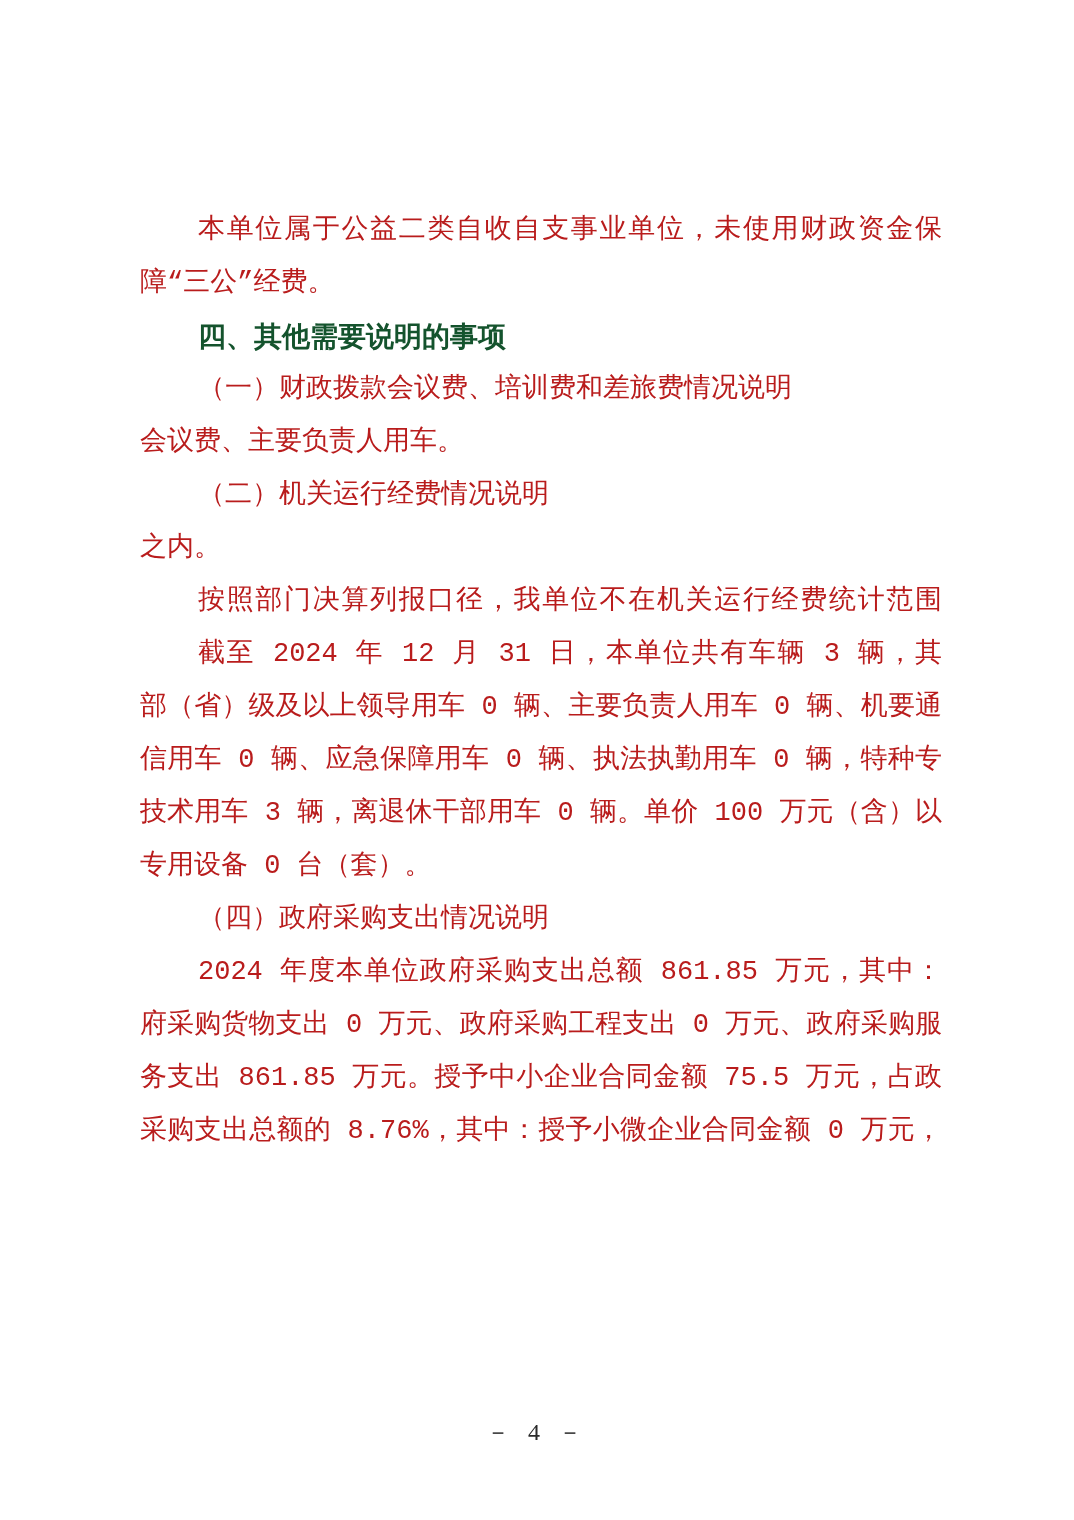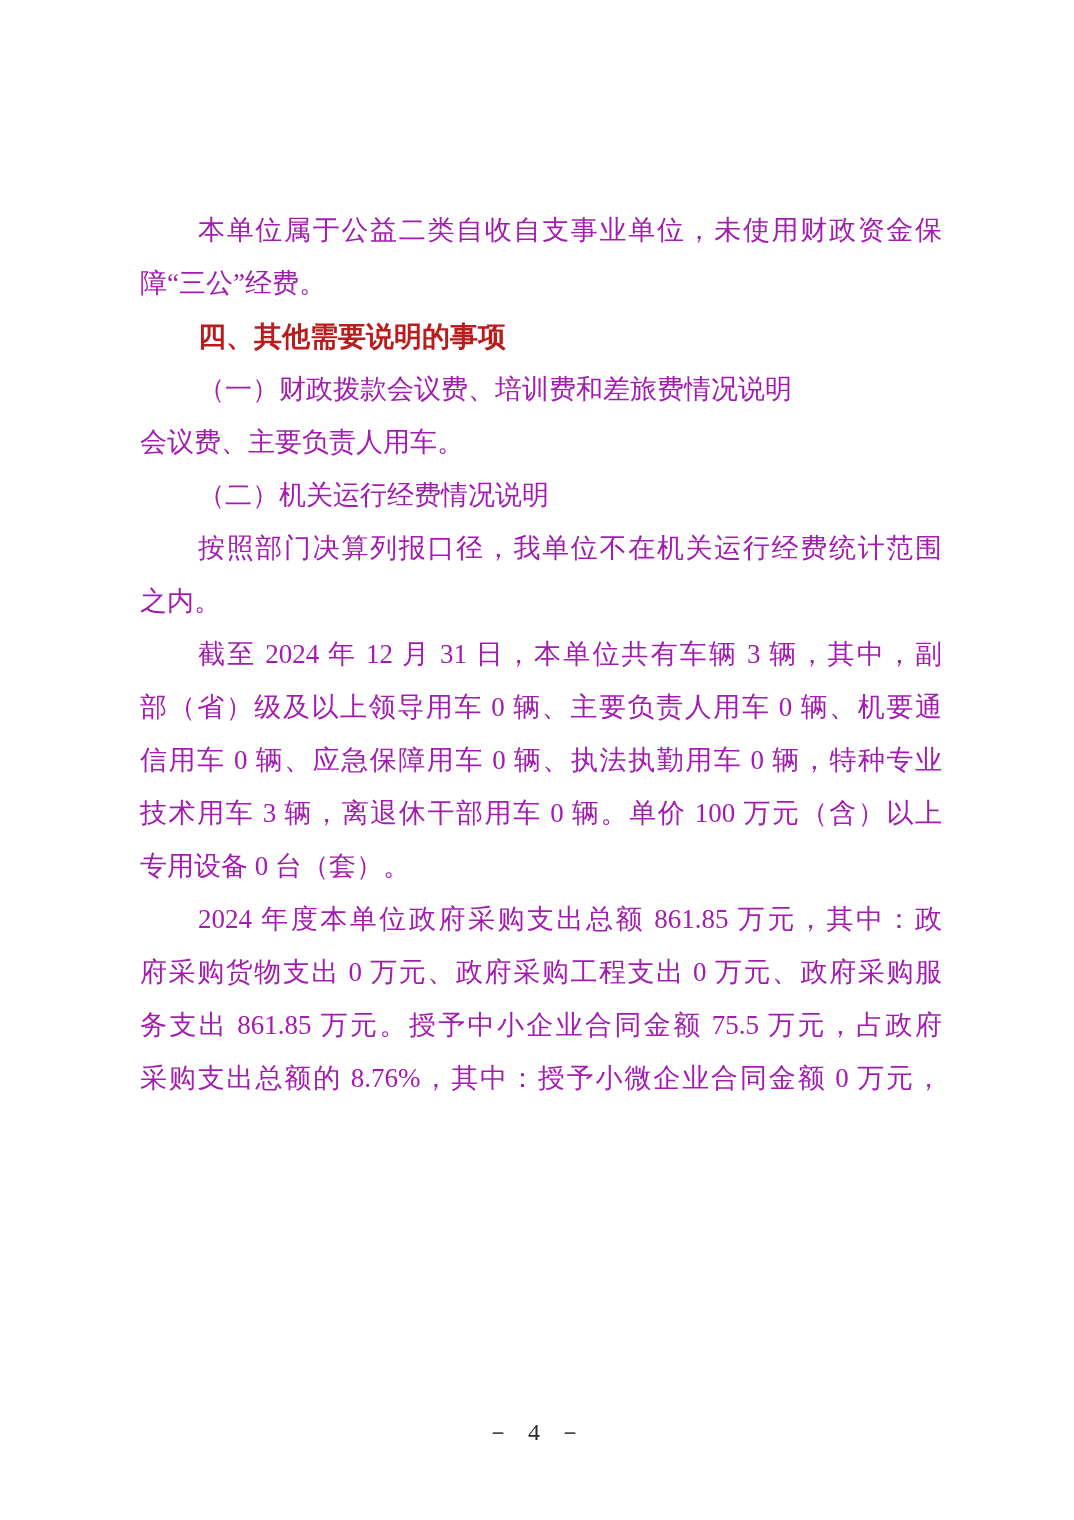--- a/index.html
+++ b/index.html
@@ -21,33 +21,34 @@
     left: 140px;
     top: 204px;
     width: 802px;
   }
   .line {
     font-size: 27px;
     line-height: 53px;
     height: 53px;
     overflow: hidden;
     text-align: justify;
-    color: #a21caf;
+    color: #b91c1c;
+    font-family: Liberation Mono, monospace;
   }
   .line.indent {
     text-indent: 58px;
   }
   .line.full {
     text-align-last: justify;
   }
   .line.heading {
     font-family: "Liberation Sans", "DejaVu Sans", sans-serif;
     font-weight: 700;
     font-size: 28px;
-    color: #b91c1c;
+    color: #14532d;
   }
   .footer {
     position: absolute;
     left: 0;
     top: 1416px;
     width: 1074px;
     text-align: center;
     font-size: 24px;
     color: #2a2a2a;
     letter-spacing: 6px;
@@ -57,27 +58,28 @@
 <body>
 
 <div class="page">
   <div class="content" id="doc-body">
       <div class="line body indent full">本单位属于公益二类自收自支事业单位，未使用财政资金保</div>
       <div class="line body">障“三公”经费。</div>
       <div class="line heading indent">四、其他需要说明的事项</div>
       <div class="line subheading indent">（一）财政拨款会议费、培训费和差旅费情况说明</div>
       <div class="line body">会议费、主要负责人用车。</div>
       <div class="line subheading indent">（二）机关运行经费情况说明</div>
+      <div class="line body">之内。</div>
       <div class="line body indent full">按照部门决算列报口径，我单位不在机关运行经费统计范围</div>
-      <div class="line body">之内。</div>
       <div class="line body indent full">截至 2024 年 12 月 31 日，本单位共有车辆 3 辆，其中，副</div>
       <div class="line body full">部（省）级及以上领导用车 0 辆、主要负责人用车 0 辆、机要通</div>
       <div class="line body full">信用车 0 辆、应急保障用车 0 辆、执法执勤用车 0 辆，特种专业</div>
       <div class="line body full">技术用车 3 辆，离退休干部用车 0 辆。单价 100 万元（含）以上</div>
       <div class="line body">专用设备 0 台（套）。</div>
+      <div class="line subheading indent">（四）政府采购支出情况说明</div>
       <div class="line body indent full">2024 年度本单位政府采购支出总额 861.85 万元，其中：政</div>
       <div class="line body full">府采购货物支出 0 万元、政府采购工程支出 0 万元、政府采购服</div>
       <div class="line body full">务支出 861.85 万元。授予中小企业合同金额 75.5 万元，占政府</div>
       <div class="line body full">采购支出总额的 8.76%，其中：授予小微企业合同金额 0 万元，</div>
     </div>
   <div class="footer">
     <span>－ 4 －</span>
   </div>
 </div>
 

